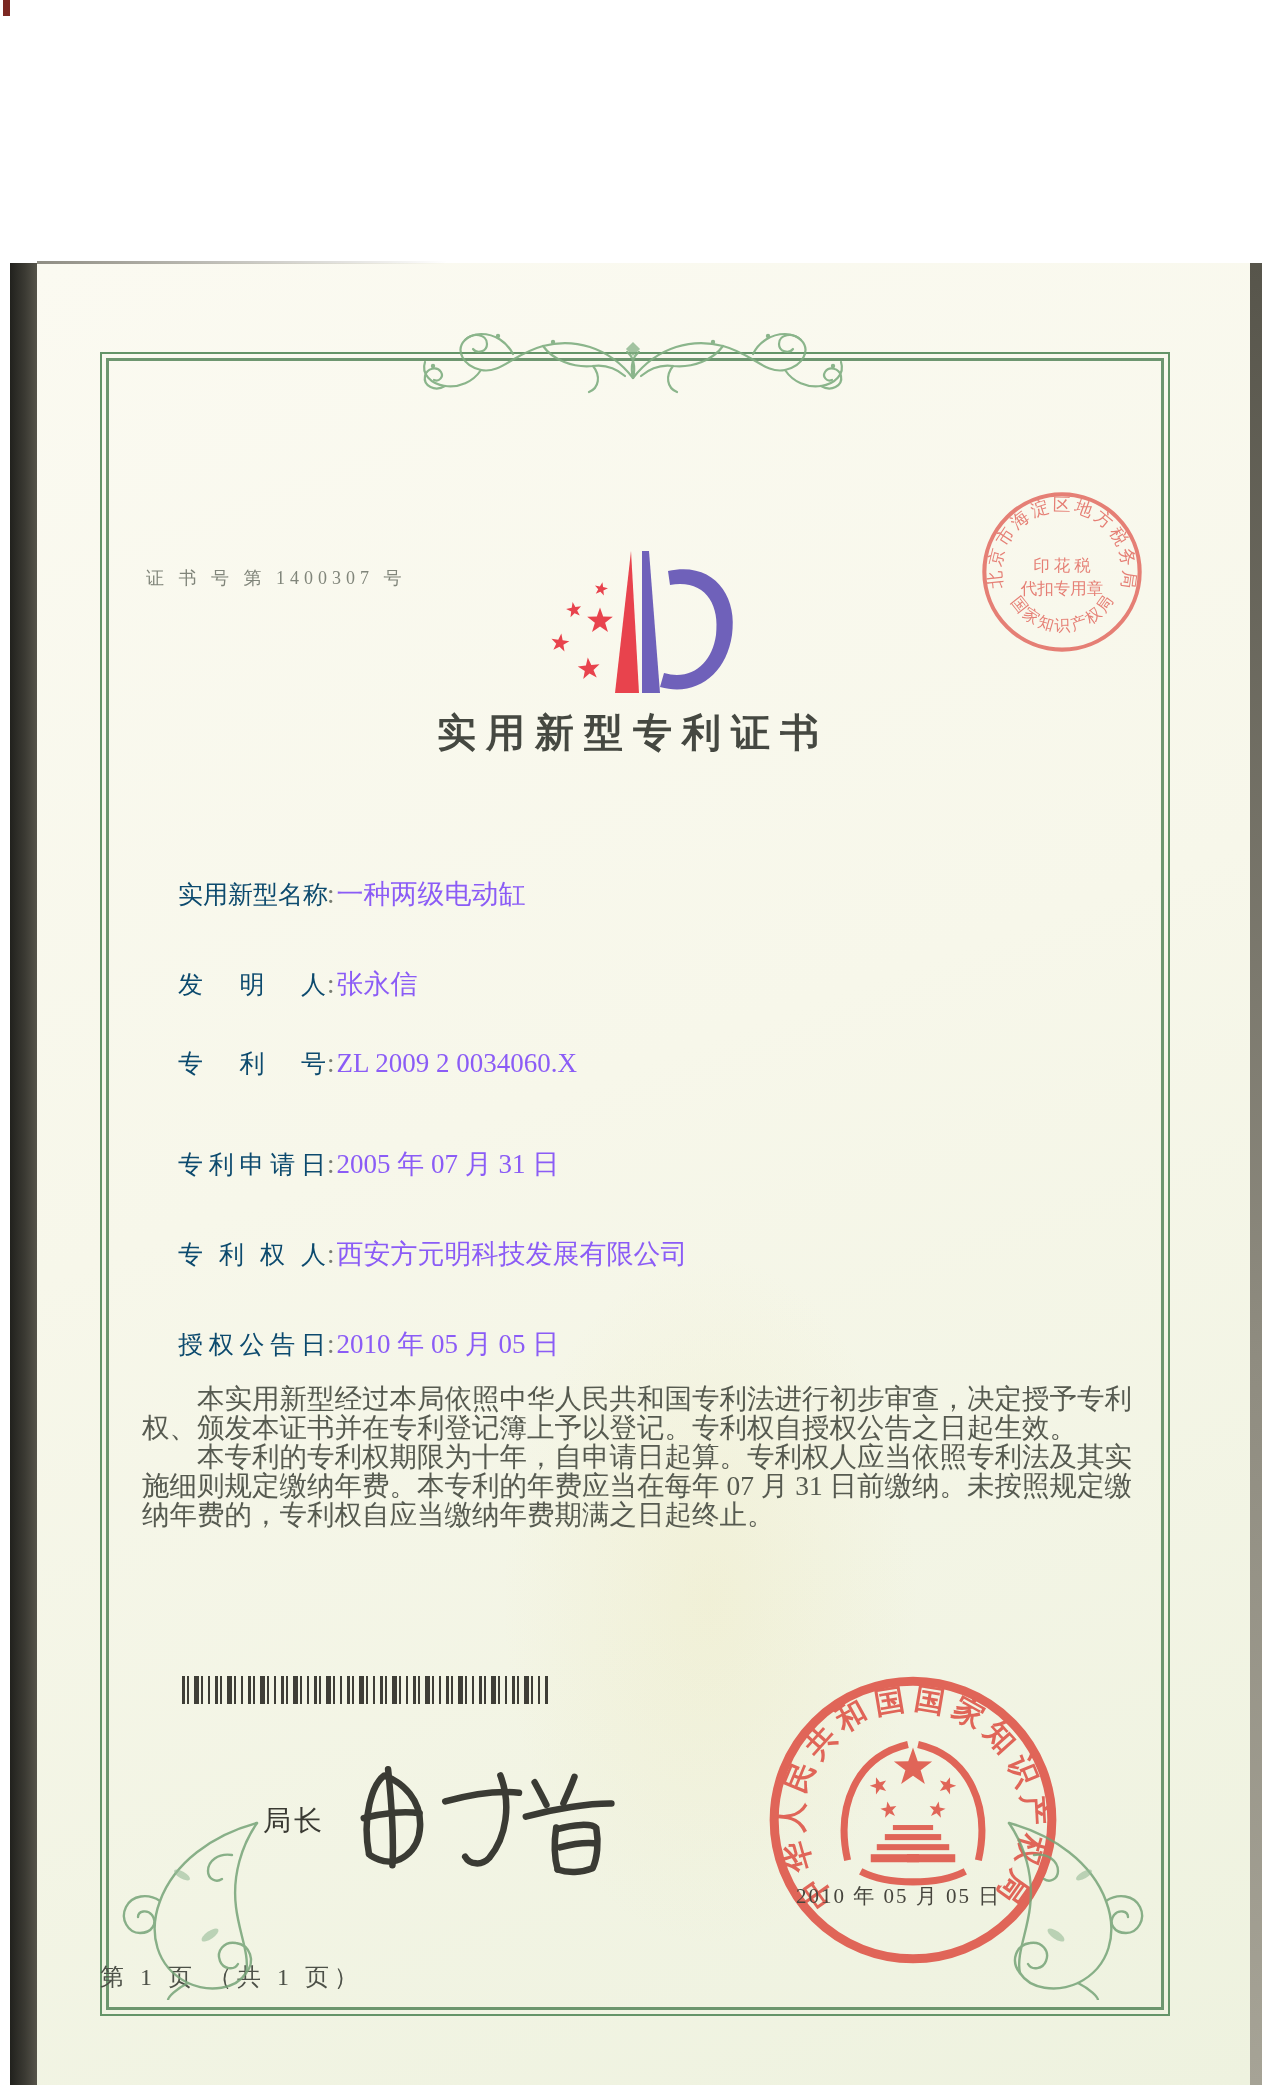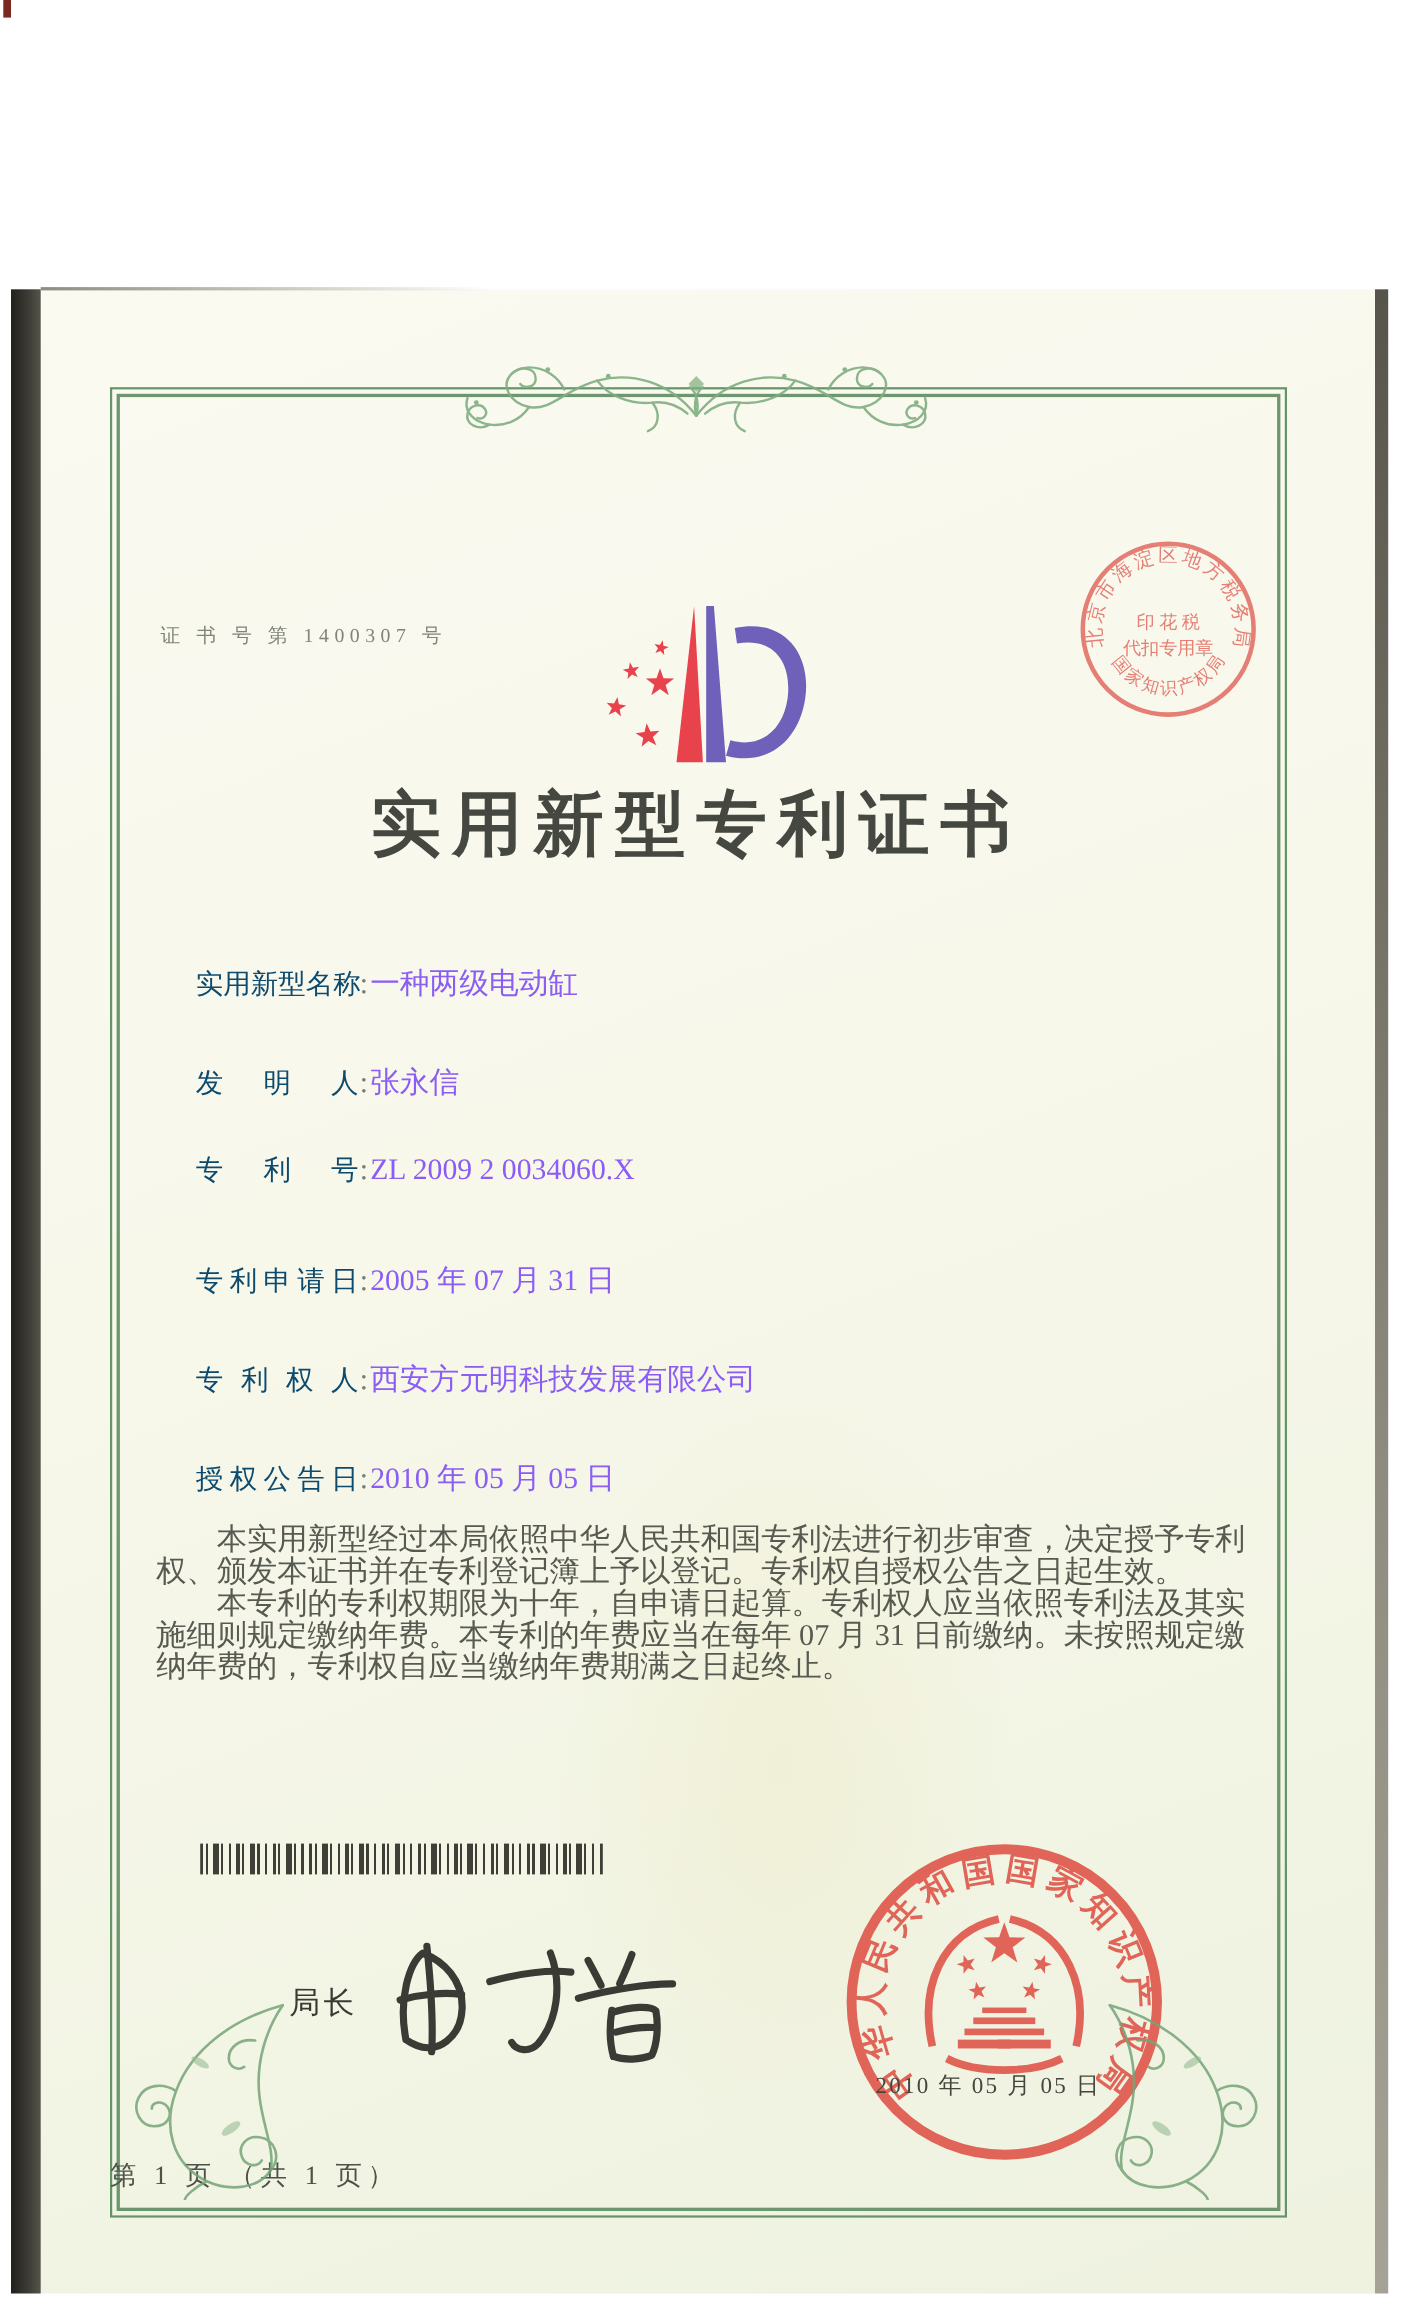--- a/index.html
+++ b/index.html
@@ -24,21 +24,21 @@
   #paper-blotch{left:500px;top:1250px;width:420px;height:700px;border-radius:50%;
     background:radial-gradient(ellipse at center,rgba(228,215,140,.16),rgba(228,215,140,0) 70%);}
 
   
   #cert-frame{left:100px;top:352px;width:1066px;height:1660px;border:2px solid #649468;}
   #cert-frame-inner{position:absolute;left:4px;top:4px;right:4px;bottom:4px;border:3px solid #558559;opacity:.85;}
 
   
   #cert-number{left:146px;top:540px;font-size:18px;letter-spacing:5px;color:#80857a;margin-top:26px;}
   #logo-box{left:518px;top:543px;width:265px;height:165px;}
-  #cert-title{left:100px;top:706px;width:1066px;text-align:center;font-size:64px;
+  #cert-title{left:100px;top:706px;width:1066px;text-align:center;font-size:39px;
     letter-spacing:10px;font-weight:600;color:#454841;}
 
   
   .field-row{left:178px;width:900px;height:40px;font-size:27px;color:#6f746a;white-space:nowrap;}
   .field-label{display:inline-block;width:148px;font-size:25px;color:#0c4a6e;
     text-align:justify;text-align-last:justify;vertical-align:baseline;}
   .field-colon{margin-left:1px;color:#787d71;}
   .field-value{margin-left:2px;color:#8b5cf6;}
 
   

